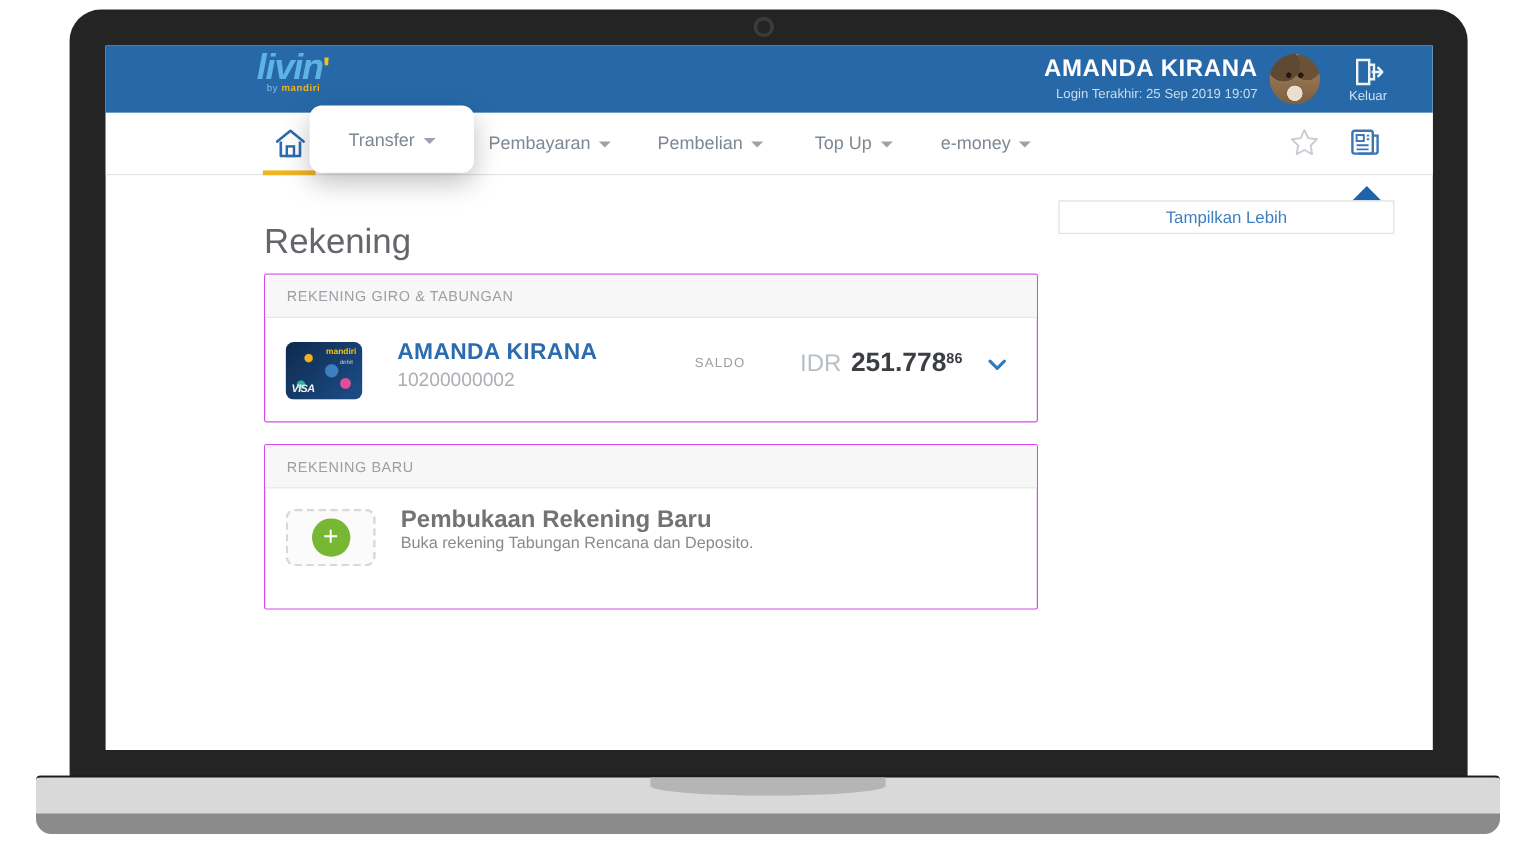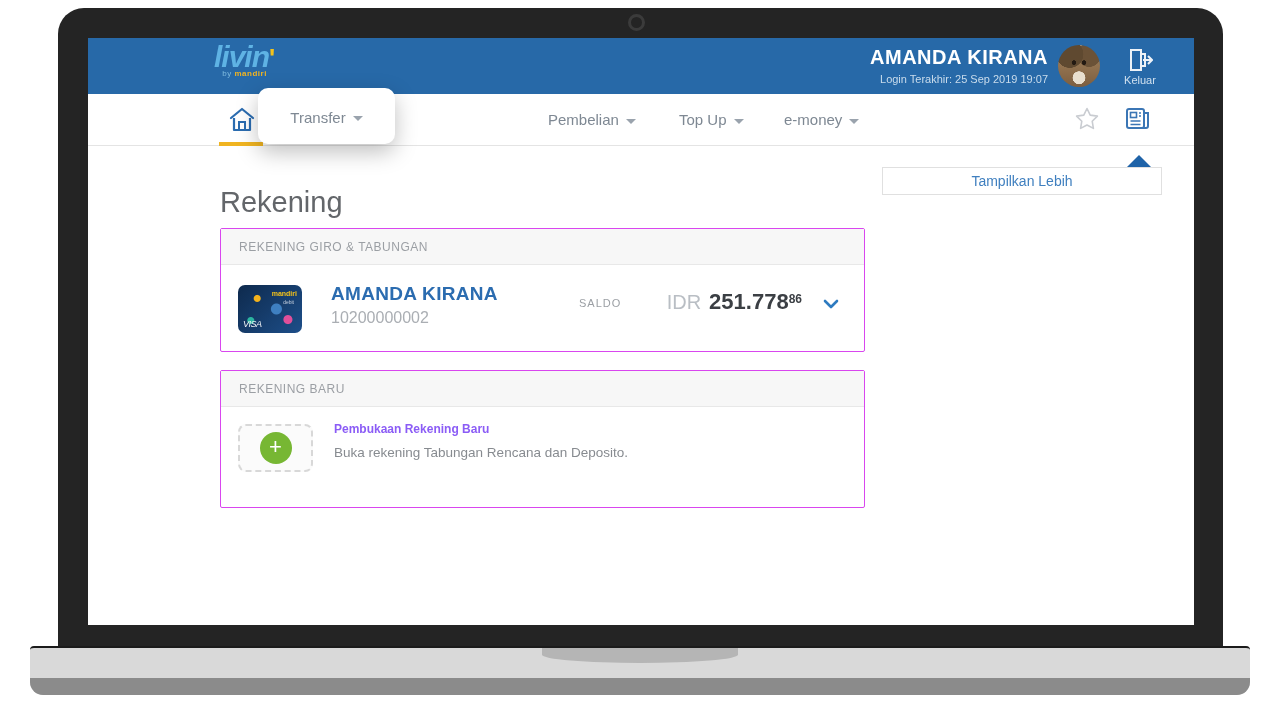--- a/index.html
+++ b/index.html
@@ -90,42 +90,42 @@
   .card-art { position:absolute; left:17px; top:20px; width:64px; height:48px; border-radius:7px;
               background:
                 radial-gradient(circle at 78% 72%, #e04f9a 4px, rgba(0,0,0,0) 5px),
                 radial-gradient(circle at 20% 74%, #2bb5a0 3px, rgba(0,0,0,0) 4px),
                 radial-gradient(circle at 30% 28%, #f3b21c 3px, rgba(0,0,0,0) 4px),
                 radial-gradient(circle at 60% 50%, #3e7fc1 5px, rgba(0,0,0,0) 6px),
                 linear-gradient(135deg,#0e2a4d,#1d4e89); overflow:hidden; }
   .card-art-brand { position:absolute; right:5px; top:5px; font-size:7px; font-weight:bold;
                     color:#f3c21b; }
   .card-art-sub { position:absolute; right:8px; top:14px; font-size:5px; color:#c3cede; }
-  .card-art-network { position:absolute; left:5px; bottom:4px; font-size:9px; font-weight:normal;
+  .card-art-network { position:absolute; left:5px; bottom:4px; font-size:9px; font-weight:bold;
                       font-style:italic; color:#f2f4f7; letter-spacing:-.5px; }
 
   .acct-name { position:absolute; left:110px; top:18px; font-size:19px; font-weight:bold;
                color:#2b6cb0; letter-spacing:.3px; }
   .acct-number { position:absolute; left:110px; top:44px; font-size:16px; color:#aaaeb3; }
   .saldo-label { position:absolute; left:358px; top:32px; font-size:11px; color:#9b9fa4;
                  letter-spacing:1px; }
   .saldo-value { position:absolute; right:62px; top:24px; white-space:nowrap; }
   .saldo-cur { font-size:20px; color:#b9bec4; margin-right:8px; }
   .saldo-amount { font-size:22px; color:#3b3f44; font-weight:bold; }
   .saldo-cents { font-size:12px; color:#3b3f44; font-weight:bold; vertical-align:super; }
   .saldo-chevron { position:absolute; right:24px; top:30px; width:18px; height:18px; cursor:pointer; }
 
   .new-acct-box { position:absolute; left:17px; top:17px; width:75px; height:48px;
                   border:2px dashed #d8d8d8; border-radius:8px; background:#fbfbfb;
                   cursor:pointer; }
   .plus-circle { position:absolute; left:50%; top:50%; transform:translate(-50%,-50%);
                  width:32px; height:32px; border-radius:50%; background:#77b733;
                  color:#fff; font-size:22px; line-height:30px; text-align:center; }
-  .new-acct-title { position:absolute; left:113px; top:15px; font-size:12px; font-weight:bold;
-                    color:#8b5cf6; cursor:pointer; }
+  .new-acct-title { position:absolute; left:113px; top:15px; font-size:20px; font-weight:bold;
+                    color:#737373; cursor:pointer; }
   .new-acct-sub { position:absolute; left:113px; top:38px; font-size:13.5px; color:#878b90; }
 
   svg { display:block; }
 </style>
 </head>
 <body>
 
 <div class="laptop-bezel">
   <div class="webcam" style="position:absolute; left:570px; top:6px;"></div>
 </div>
@@ -163,20 +163,23 @@
           <rect x="11" y="16" width="6" height="8" fill="none" stroke="#2b6cb0" stroke-width="2"></rect>
         </svg>
       </span>
     </div>
     <div class="home-underline"></div>
 
     <div class="transfer-card">
       <span class="nav-label">Transfer</span><span class="nav-caret"></span>
     </div>
 
+    <div class="nav-item nav-pembayaran">
+      <span>Pembayaran</span><span class="nav-caret"></span>
+    </div>
     <div class="nav-item nav-pembelian">
       <span>Pembelian</span><span class="nav-caret"></span>
     </div>
     <div class="nav-item nav-topup">
       <span>Top Up</span><span class="nav-caret"></span>
     </div>
     <div class="nav-item nav-emoney">
       <span>e-money</span><span class="nav-caret"></span>
     </div>
 

